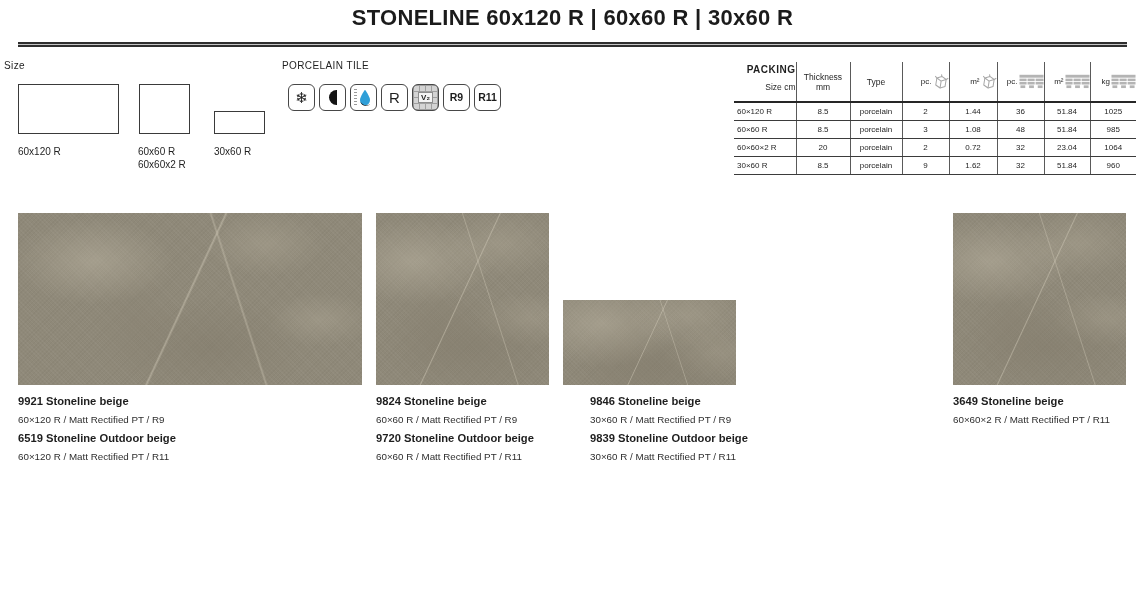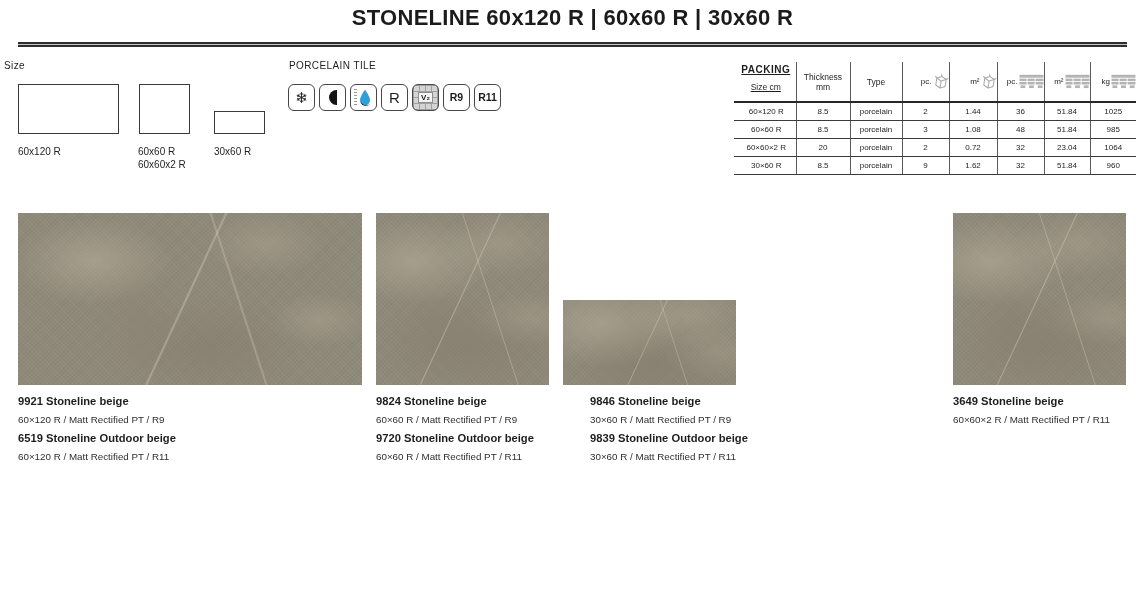--- a/index.html
+++ b/index.html
@@ -34,29 +34,29 @@
   .v2-label{background:#f4f4f4;border:1px solid #8d8d8d;font-size:8px;font-weight:bold;
             padding:0 2px;line-height:9px;color:#1f1f1f;}
   .r9r11{font-size:10.5px;font-weight:bold;color:#1c1c1c;line-height:1;}
 
   
   .packing{position:absolute;left:734px;top:62px;border-collapse:collapse;table-layout:fixed;width:402px;}
   .packing th,.packing td{padding:0;margin:0;font-weight:normal;box-sizing:border-box;}
   .packing th:not(:last-child),.packing td:not(:last-child){border-right:1px solid #5a5a5a;}
   .packing thead th{border-bottom:2px solid #262626;height:40px;vertical-align:middle;
                     font-size:8.5px;color:#1f1f1f;text-align:center;}
-  .packing thead th.head-size{text-align:center;vertical-align:top;padding-left:2px;text-decoration:underline;}
+  .packing thead th.head-size{text-align:right;vertical-align:top;padding-left:2px;}
   .packing-title{font-size:10px;font-weight:bold;letter-spacing:.5px;margin:2px 0 7px;}
   .size-cm{font-size:8.5px;}
   .th-wrap{width:42px;margin:8px auto;line-height:10px;}
   .head-ic{display:flex;align-items:center;justify-content:flex-end;gap:1px;}
   .head-ic .unit{font-size:8px;}
   .packing tbody td{border-bottom:1.4px solid #3b3b3b;height:18px;font-size:8px;
                     text-align:center;color:#1f1f1f;}
-  .packing tbody td.c-size{text-align:center;padding-left:3px;}
+  .packing tbody td.c-size{text-align:left;padding-left:3px;}
   .box-svg{transform:rotate(9deg);}
 
   
   .tile{position:absolute;background-color:#8f8979;
     background-image:
       linear-gradient(115deg, transparent 48.7%, rgba(214,207,189,.45) 49.1%, transparent 49.6%),
       linear-gradient(72deg, transparent 61.7%, rgba(208,201,183,.4) 62.1%, transparent 62.6%),
       radial-gradient(ellipse 130px 70px at 22% 28%, rgba(186,179,161,.5), transparent 62%),
       radial-gradient(ellipse 100px 55px at 72% 18%, rgba(176,169,151,.42), transparent 60%),
       radial-gradient(ellipse 150px 80px at 56% 78%, rgba(129,122,106,.48), transparent 65%),
@@ -82,21 +82,21 @@
   <div class="size-rect" style="left:18px;top:84px;width:101px;height:50px"></div>
   <div class="size-rect" style="left:139px;top:84px;width:51px;height:50px"></div>
   <div class="size-rect" style="left:214px;top:111px;width:51px;height:23px"></div>
   <div class="size-cap" style="left:18px;top:145px">60x120 R</div>
   <div class="size-cap" style="left:138px;top:145px">
     <div>60x60 R</div>
     <div>60x60x2 R</div>
   </div>
   <div class="size-cap" style="left:214px;top:145px">30x60 R</div>
 
-  <div class="sec-label" style="left:289px;top:60px">PORCELAIN TILE</div>
+  <div class="sec-label" style="left:282px;top:60px">PORCELAIN TILE</div>
   <div class="icons">
     <span class="pict">
       <span class="snow">❄</span>
     </span>
     <span class="pict">
       <span class="half-moon"></span>
     </span>
     <span class="pict">
       <span class="scale-strip"></span>
       <svg width="16" height="18" viewBox="0 0 24 27" style="margin-left:3px">

